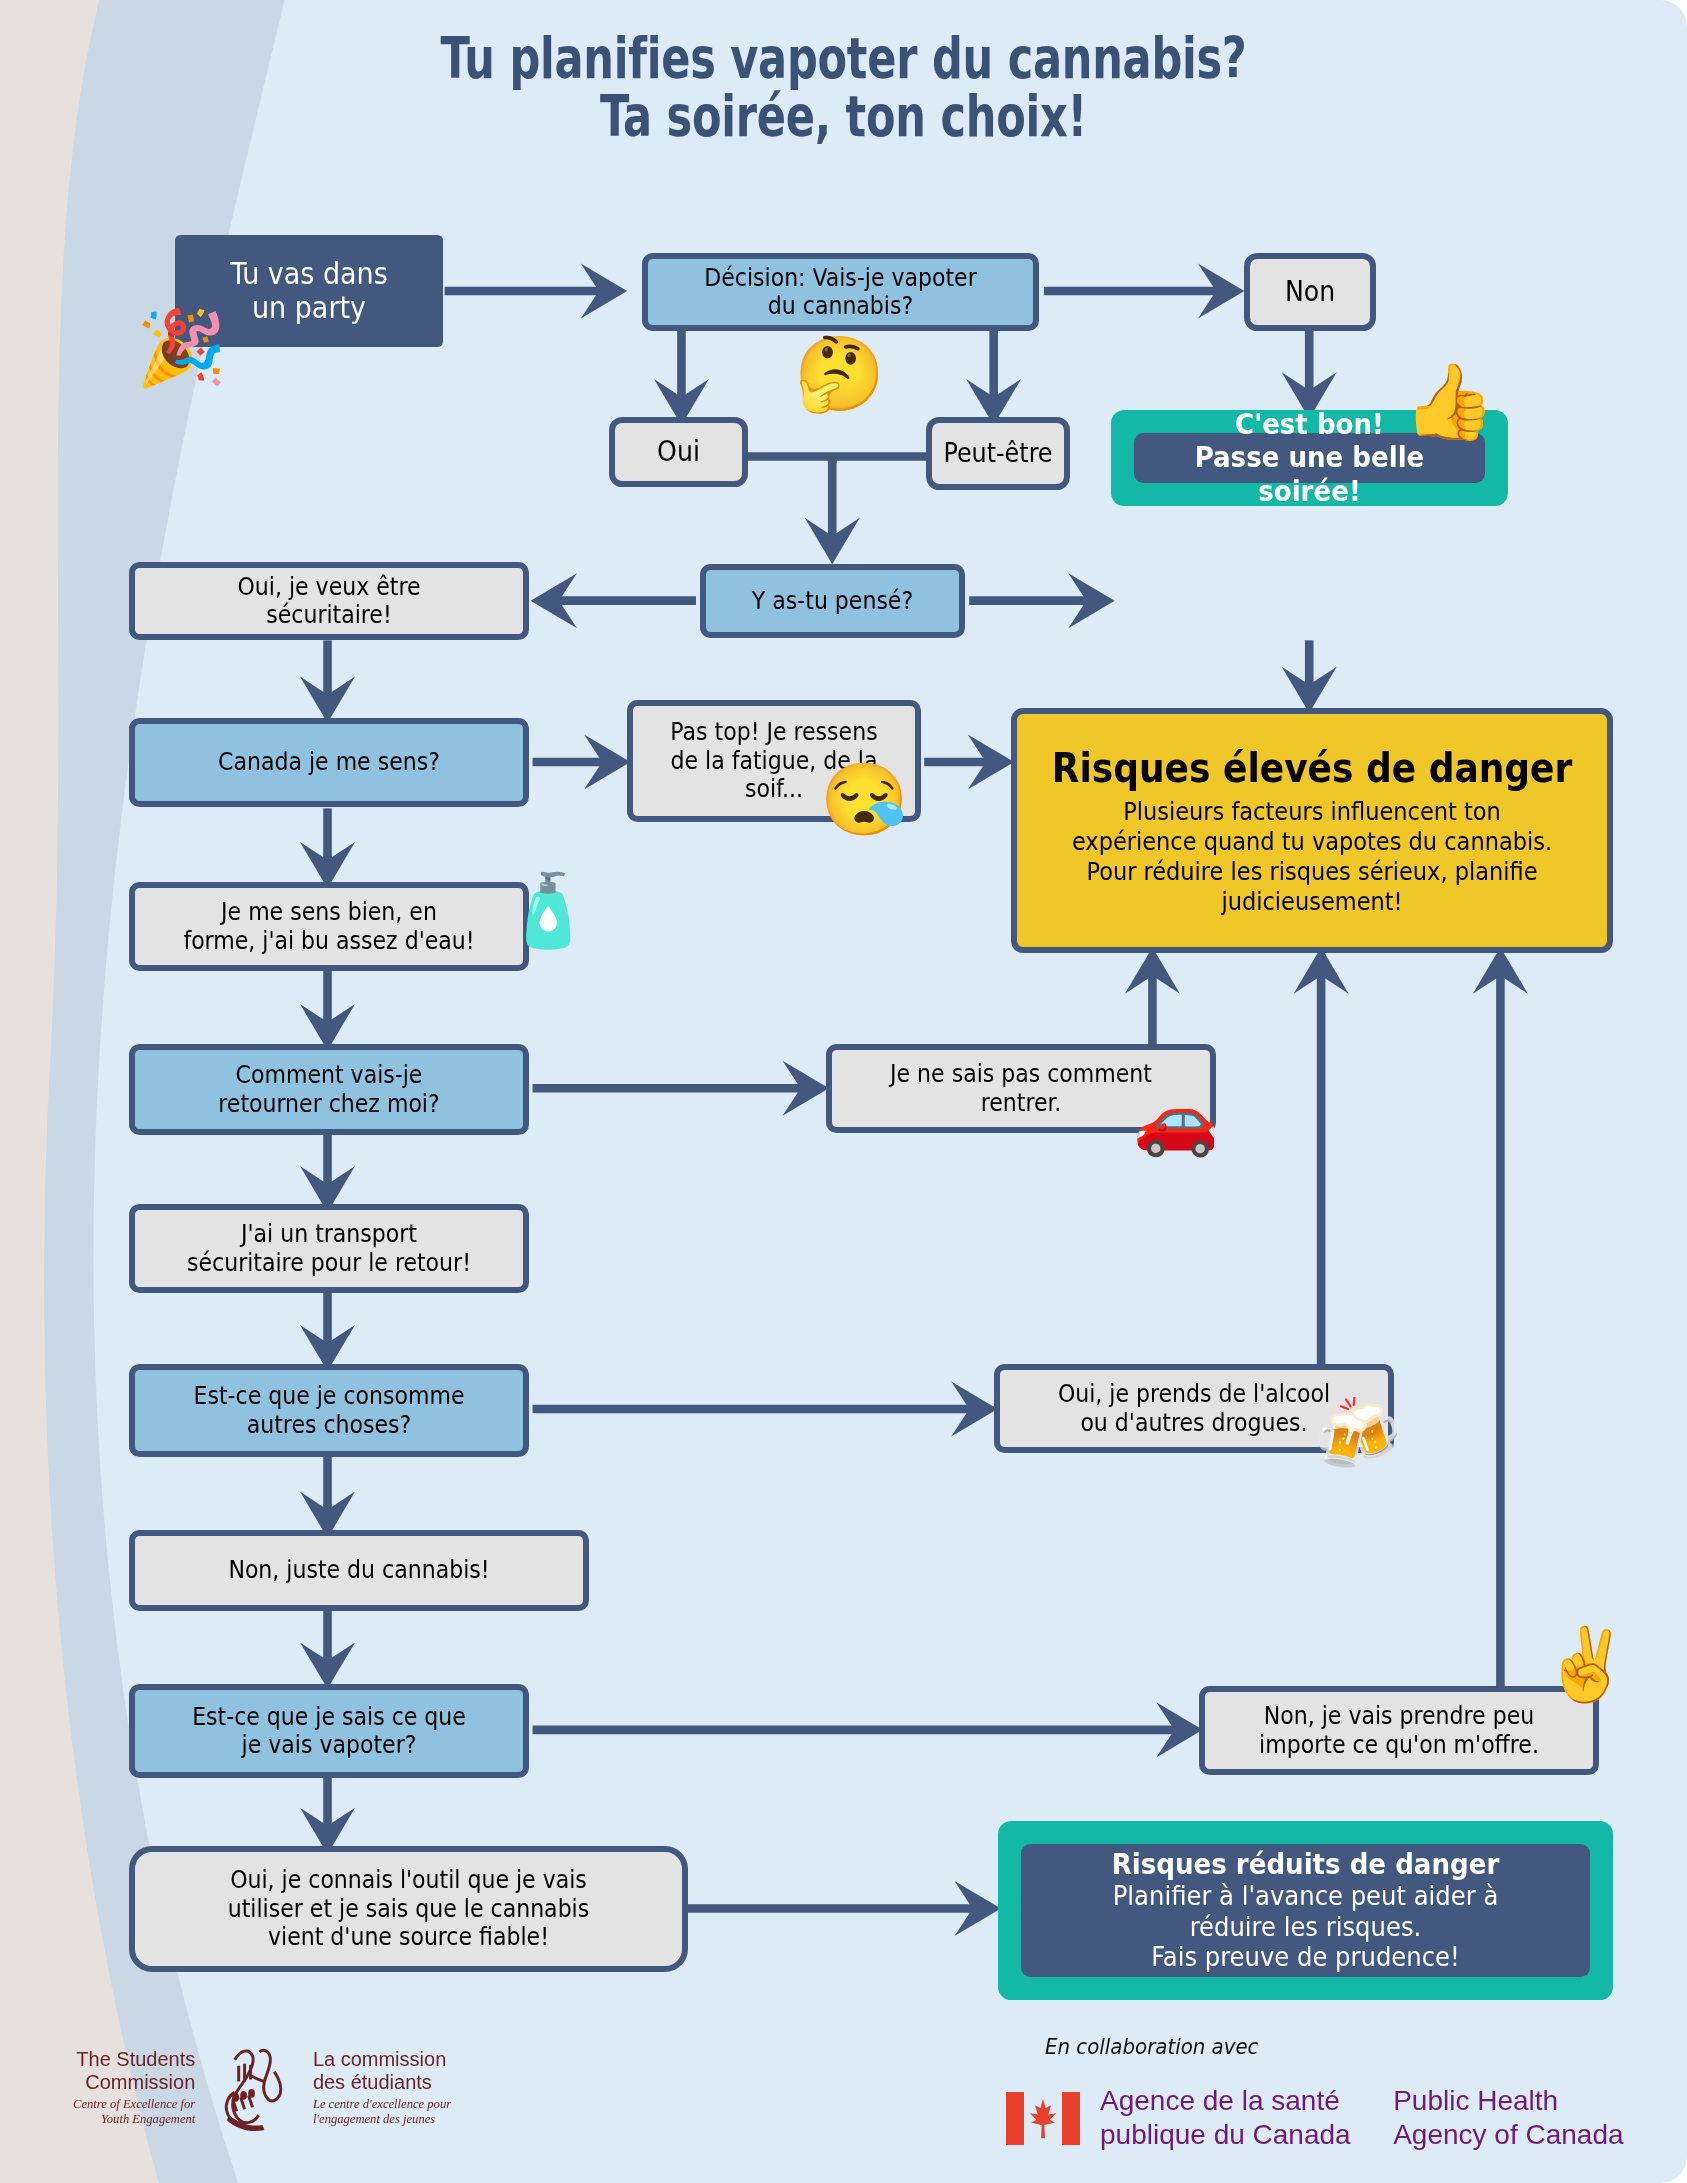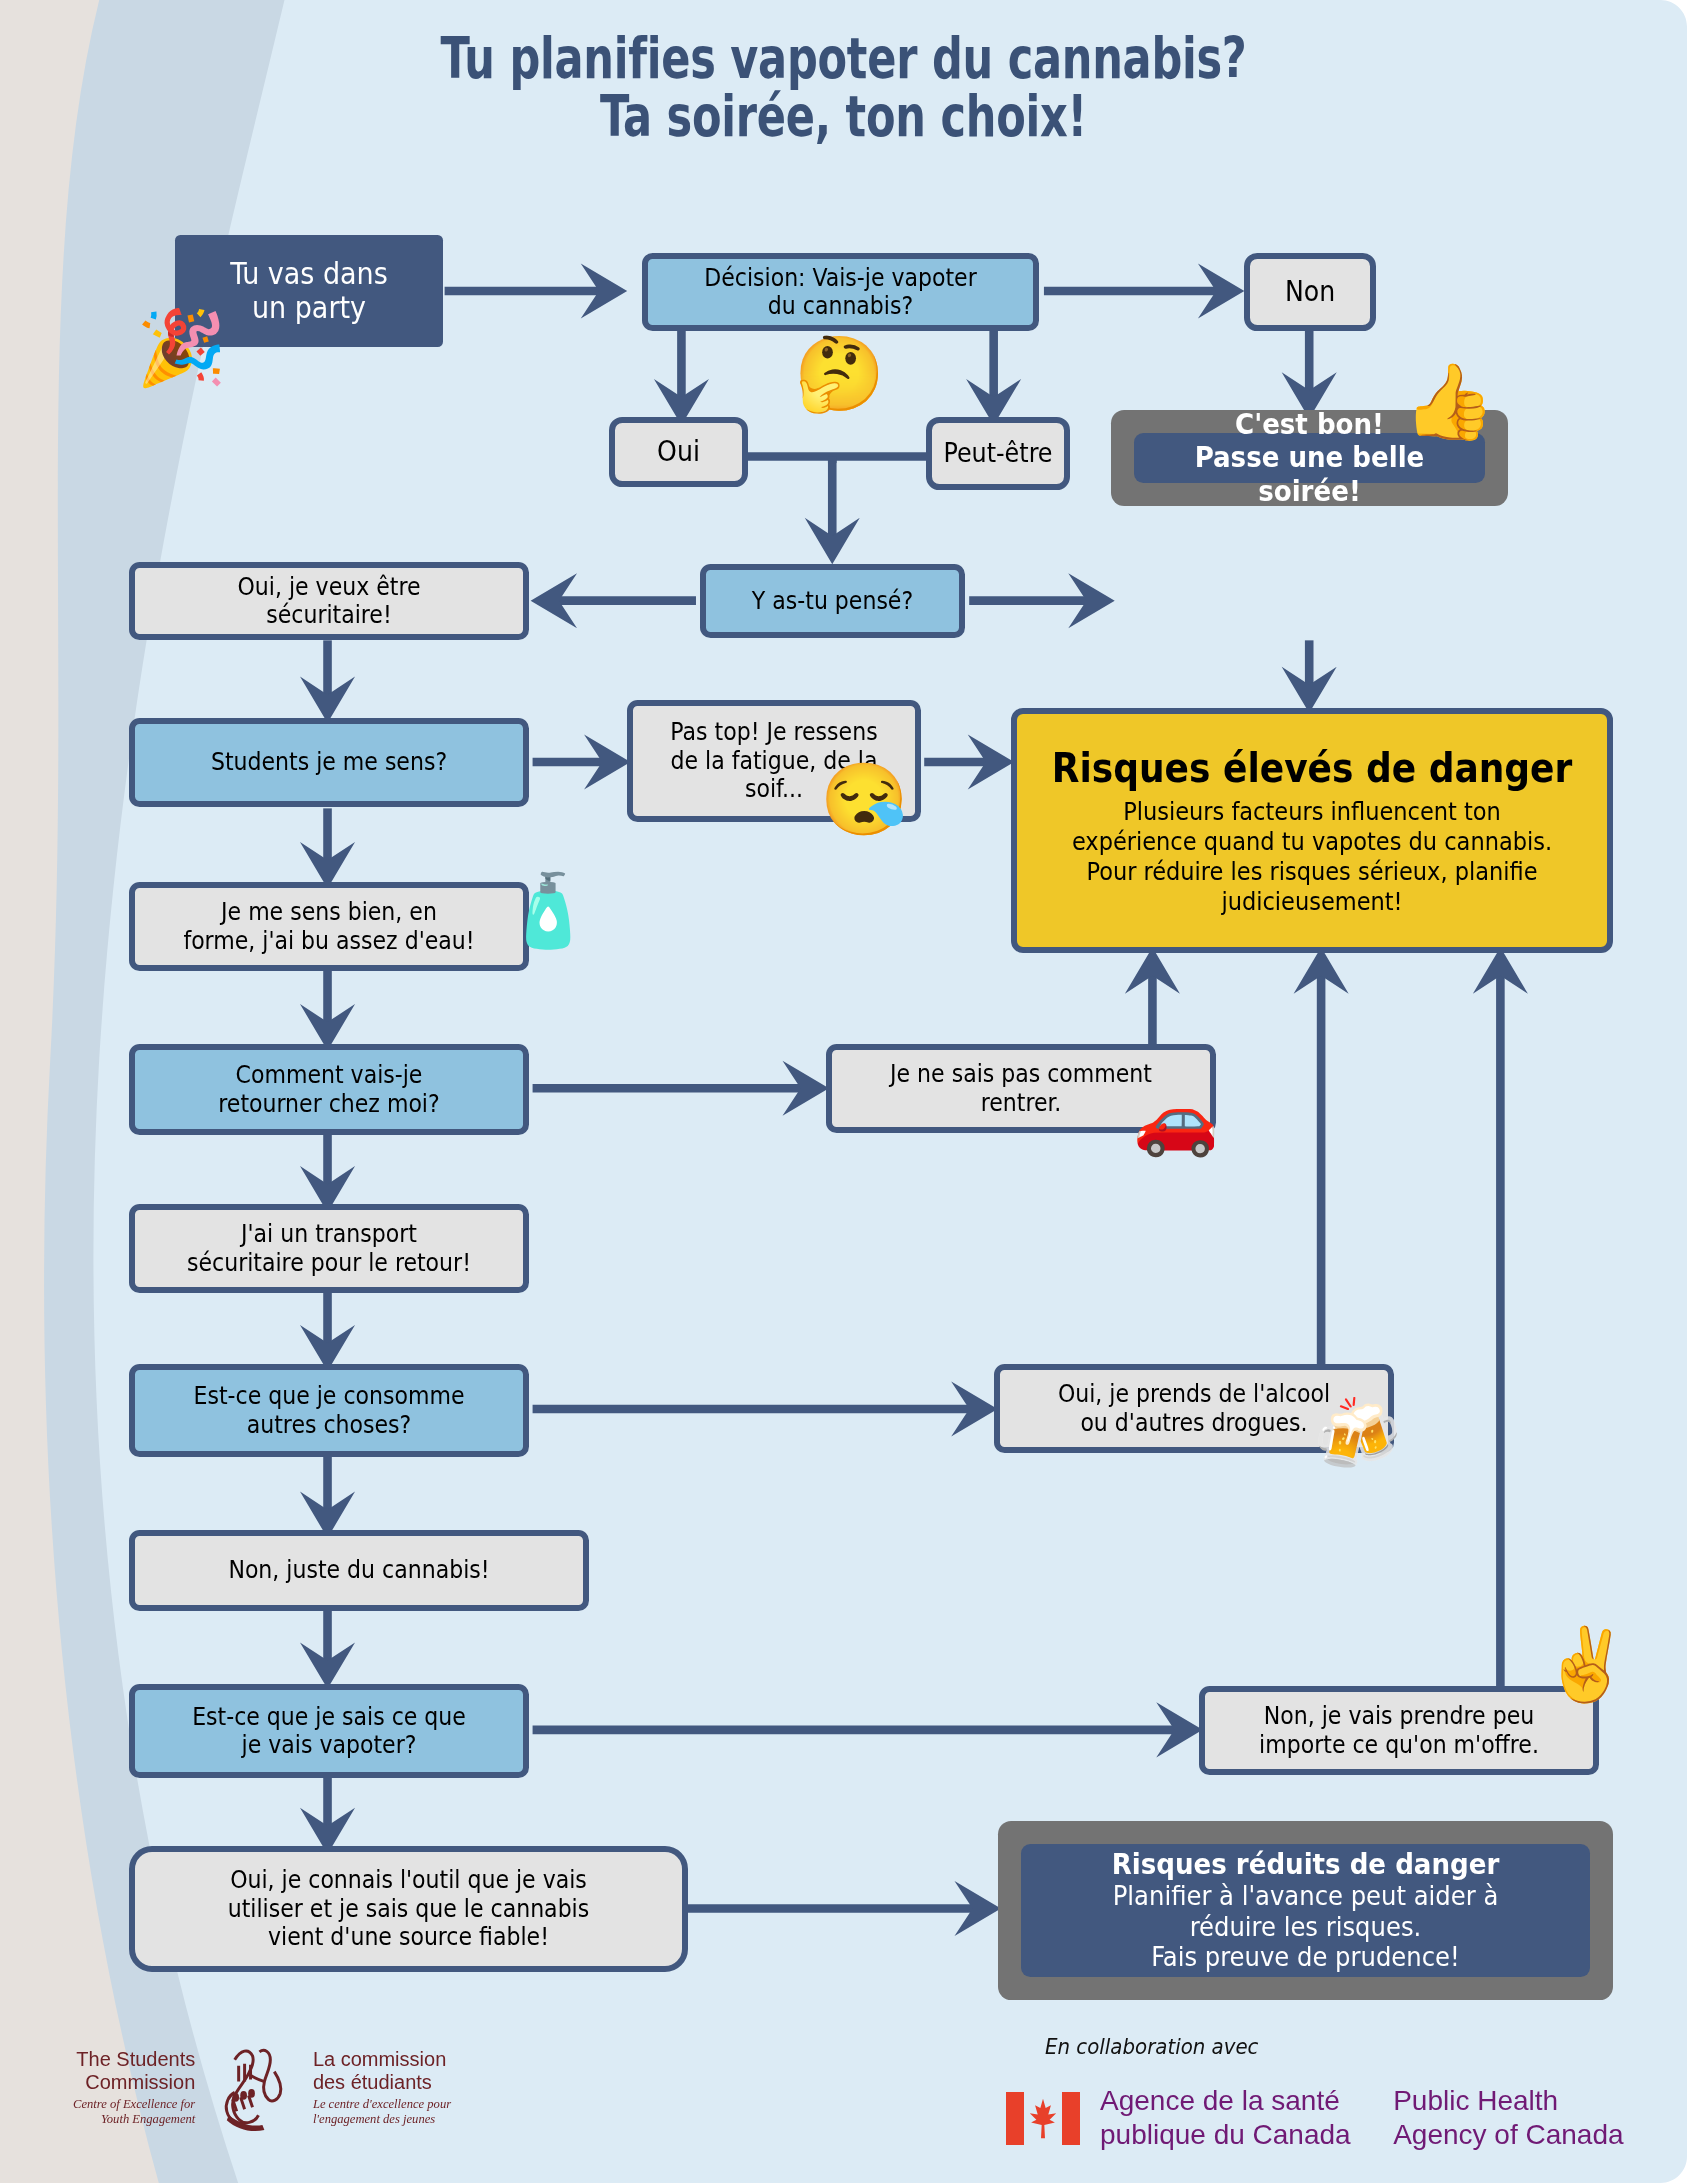--- a/index.html
+++ b/index.html
@@ -55,21 +55,21 @@
     background:#42587f;color:#ffffff;
     border:none;border-radius:5.3px;
     display:flex;align-items:center;justify-content:center;text-align:center;
     font-family:"DejaVu Sans Condensed","Liberation Sans Narrow","Liberation Sans",sans-serif;
     font-size:30px;line-height:1.14;white-space:pre-line;z-index:6;
   }
 
   
   .outcome{
     position:absolute;box-sizing:border-box;
-    background:#737373;
+    background:#14b8a6;
     border-radius:13.2px;
     padding:23px;
     z-index:6;
   }
   .outcome > .inner{
     width:100%;height:100%;box-sizing:border-box;
     background:#42587f;color:#fff;
     border-radius:9.3px;
     display:flex;flex-direction:column;align-items:center;justify-content:center;
     text-align:center;
@@ -227,21 +227,21 @@
       <div class="hd">Passe une belle soirée!</div>
     </div>
   </div>
 
   <div class="node q" style="left:700px;top:564px;width:265px;height:74px;">Y as-tu pensé?</div>
 
   <div class="node a" style="left:129px;top:562px;width:400px;height:78px;">Oui, je veux être
 sécuritaire!</div>
 
 
-  <div class="node q" style="left:129px;top:718px;width:400px;height:89px;">Students je me sens?</div>
+  <div class="node q" style="left:129px;top:718px;width:400px;height:89px;">Canada je me sens?</div>
 
   <div class="node a" style="left:627px;top:700px;width:294px;height:122px;">Pas top! Je ressens
 de la fatigue, de la
 soif...</div>
 
   <div class="danger" style="left:1011px;top:708px;width:602px;height:245px;">
     <div class="hd">Risques élevés de danger</div>
     <div class="bd">Plusieurs facteurs influencent ton
 expérience quand tu vapotes du cannabis.
 Pour réduire les risques sérieux, planifie

